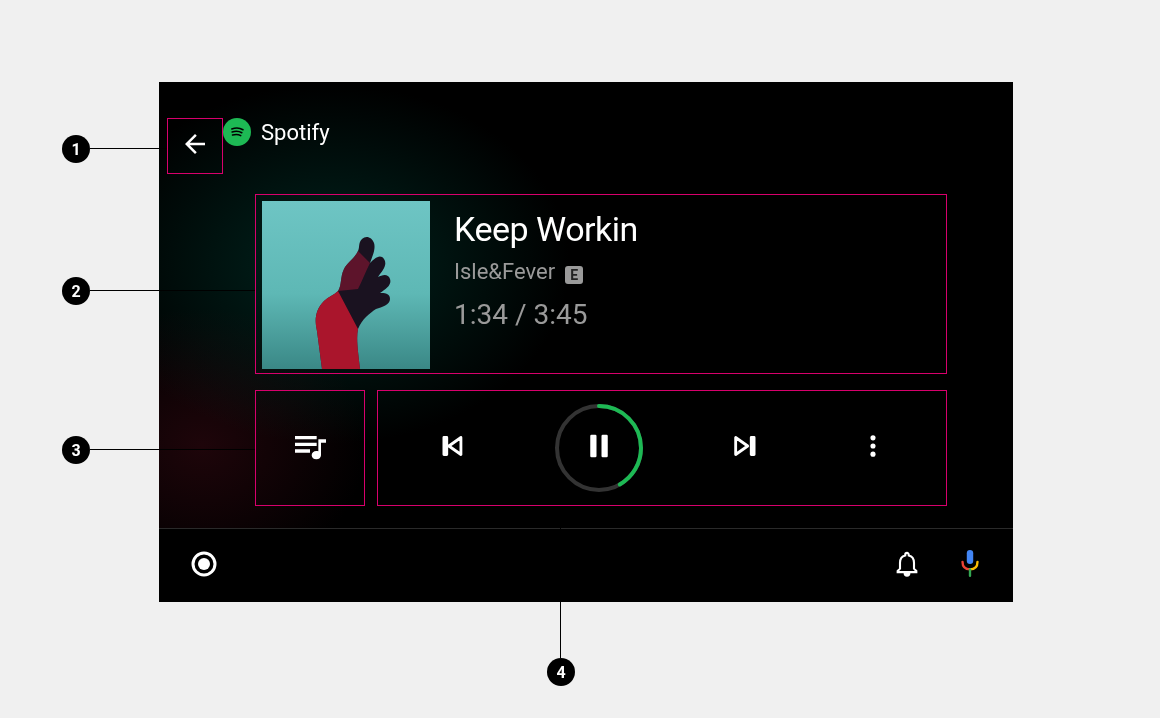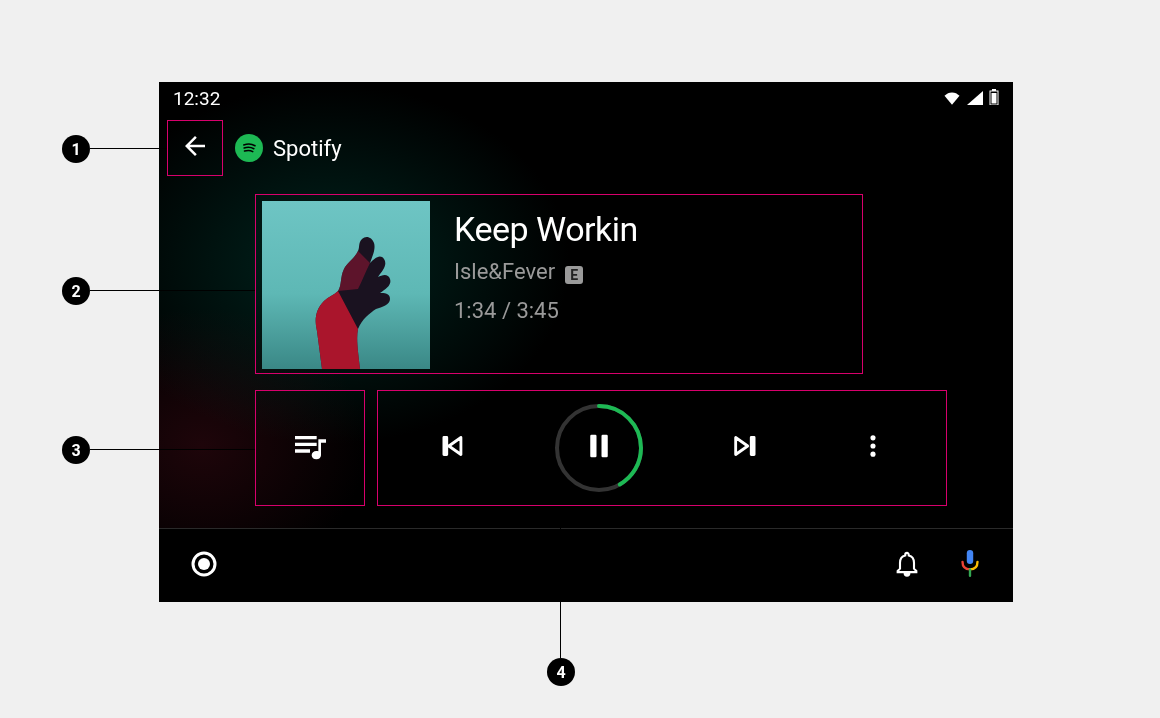--- a/index.html
+++ b/index.html
@@ -37,39 +37,38 @@
       color: #fff;
       font-size: 19px;
       z-index: 10;
     }
     .status-icons { display: flex; gap: 6px; align-items: center; }
     .app-bar {
       position: absolute;
       top: 36px; left: 0; right: 0;
       height: 60px;
       display: flex;
-      align-items: center;
-      gap: 12px;
+      align-items: flex-start;
       padding-left: 8px;
       z-index: 10;
     }
     .back-btn {
       width: 56px; height: 56px;
       display: flex; align-items: center; justify-content: center;
       border: 1px solid #d7006c;
     }
     .spotify-badge { display: flex; align-items: center; gap: 10px; color: #fff; font-size: 22px; }
     .spotify-circle {
       width: 28px; height: 28px; border-radius: 50%;
       background: #1DB954; display: flex; align-items: center; justify-content: center;
     }
     .content-card {
       position: absolute;
       left: 96px; top: 112px;
-      width: 608px; height: 180px;
+      width: 692px; height: 180px;
       border: 1px solid #d7006c;
       display: flex;
       gap: 24px;
       padding: 6px;
       z-index: 10;
     }
     .album-art {
       width: 168px; height: 168px;
       background: linear-gradient(180deg, #6ec5c4 0%, #5eb8b5 55%, #3a8886 100%);
       position: relative;
@@ -78,21 +77,21 @@
     }
     .hand-svg { position: absolute; inset: 0; }
     .track-meta { padding-top: 8px; color: #fff; }
     .track-title { font-size: 34px; font-weight: 400; letter-spacing: -0.5px; }
     .track-artist-row { display: flex; align-items: flex-end; gap: 10px; margin-top: 10px; color: #9a9a9a; font-size: 22px; }
     .e-badge {
       background: #9a9a9a; color: #222;
       font-size: 14px; font-weight: 700;
       padding: 1px 5px; border-radius: 3px;
     }
-    .track-time { margin-top: 14px; color: #9a9a9a; font-size: 22px; }
+    .track-time { margin-top: 14px; color: #9a9a9a; font-size: 28px; }
     .queue-btn-box {
       position: absolute;
       left: 96px; top: 308px;
       width: 110px; height: 116px;
       border: 1px solid #d7006c;
       display: flex; align-items: center; justify-content: center;
       z-index: 10;
     }
     .controls-box {
       position: absolute;
@@ -148,42 +147,20 @@
 <div class="callout-badge callout-2">2</div>
 <div class="callout-line line-2"></div>
 <div class="callout-badge callout-3">3</div>
 <div class="callout-line line-3"></div>
 <div class="callout-badge callout-4">4</div>
 <div class="callout-line line-4"></div>
 
 <div class="device-frame">
   <div class="bg-layer"></div>
 
-  <div class="status-bar">
-    <span>12:32</span>
-    <div class="status-icons">
-      <span>
-        <svg width="18" height="14" viewBox="0 0 24 18">
-            <path d="M12 18 L2 6 C5 3 8 1.5 12 1.5 C16 1.5 19 3 22 6 Z" fill="#fff"></path>
-          </svg>
-      </span>
-      <span>
-        <svg width="16" height="14" viewBox="0 0 16 14">
-            <path d="M0 14 L16 14 L16 0 Z" fill="#fff"></path>
-          </svg>
-      </span>
-      <span>
-        <svg width="10" height="16" viewBox="0 0 10 16">
-            <rect x="3" y="0" width="4" height="2" fill="#fff"></rect>
-            <rect x="1" y="2" width="8" height="14" fill="none" stroke="#fff" stroke-width="1"></rect>
-            <rect x="2.5" y="4" width="5" height="10.5" fill="#fff"></rect>
-          </svg>
-      </span>
-    </div>
-  </div>
 
   <div class="app-bar">
     <div class="back-btn">
       <span>
         <svg width="30" height="30" viewBox="0 0 24 24">
             <path d="M20 11H7.83l5.59-5.59L12 4l-8 8 8 8 1.41-1.41L7.83 13H20z" fill="#fff"></path>
           </svg>
       </span>
     </div>
     <div class="spotify-badge">

